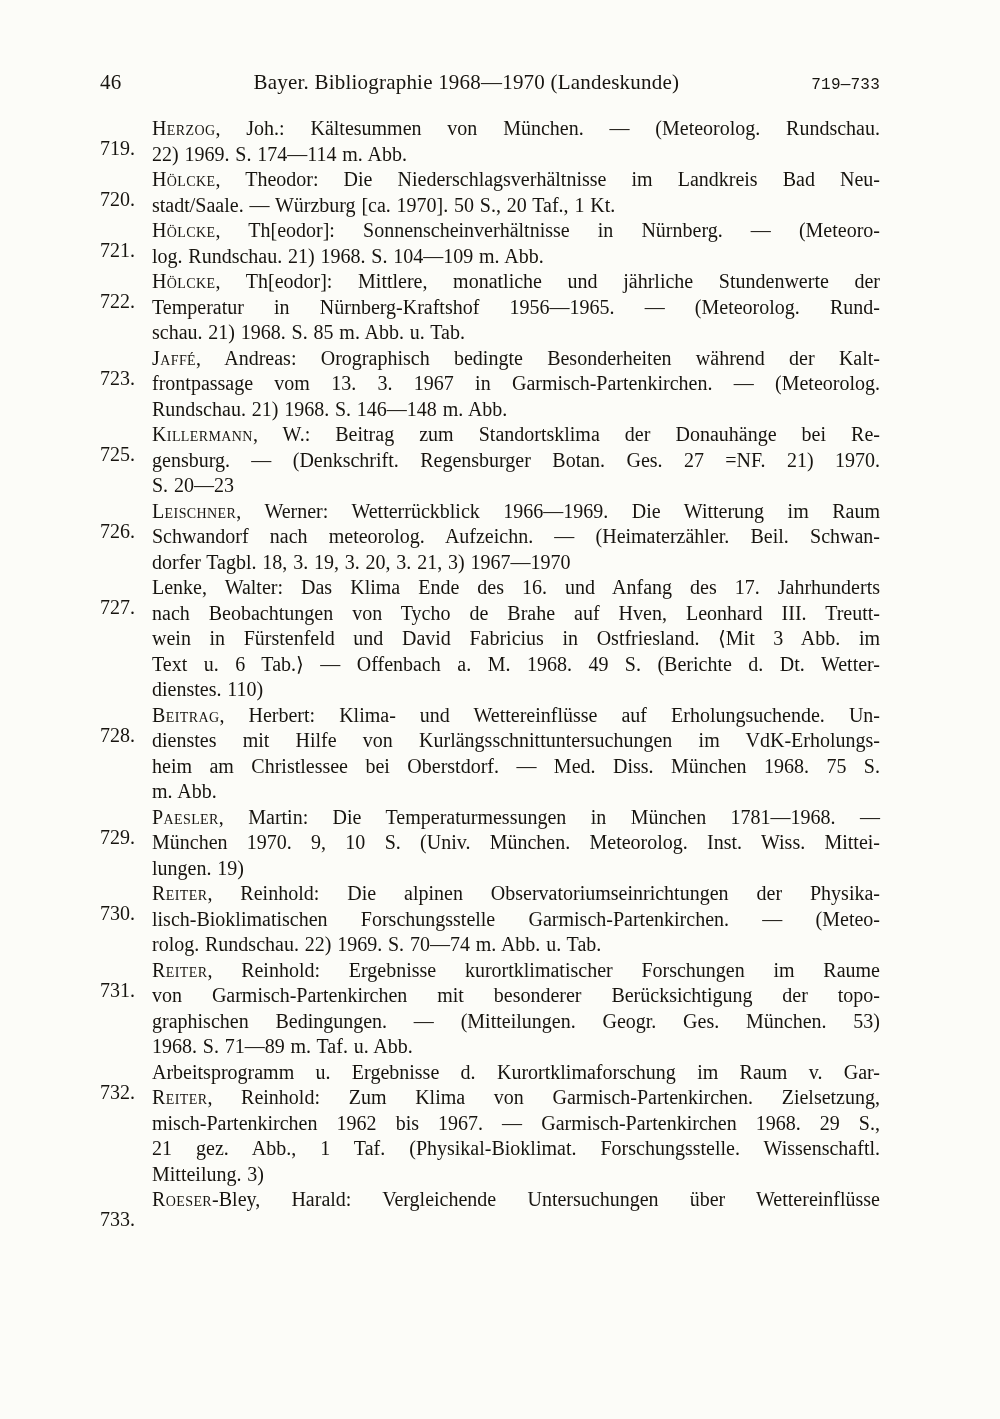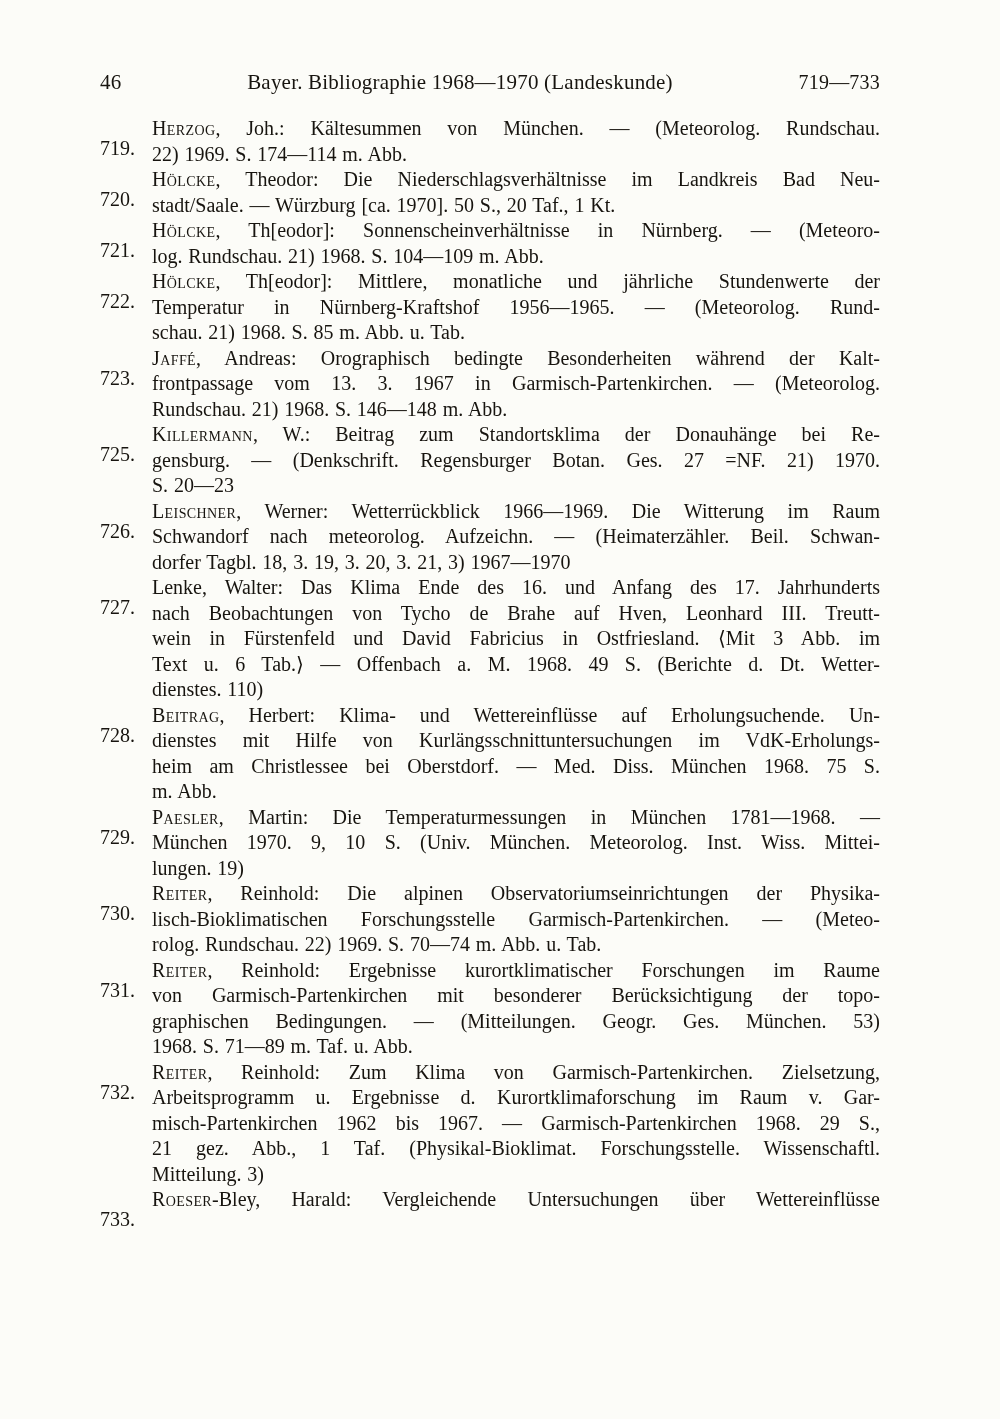--- a/index.html
+++ b/index.html
@@ -19,21 +19,21 @@
     position: absolute;
     top: 70px; left: 100px; width: 780px;
     display: flex;
     justify-content: space-between;
     align-items: baseline;
     font-size: 21px;
     letter-spacing: 0.01em;
   }
   .pagehead .folio { font-size: 21px; }
   .pagehead .running-title { font-size: 21px; }
-  .pagehead .range { font-size: 20px; }
+  .pagehead .range { font-size: 16px; font-family: Liberation Mono, monospace; }
   .bib {
     position: absolute;
     top: 116px; left: 100px; width: 780px;
     font-size: 20px;
     line-height: 25.5px;
   }
   .entry { display: flex; }
   .entry .num {
     flex: none;
     width: 52px;
@@ -152,22 +152,22 @@
         <div class="body">
           <div class="line"><span class="sc">Reiter</span>, Reinhold: Ergebnisse kurortklimatischer Forschungen im Raume</div>
           <div class="line">von Garmisch-Partenkirchen mit besonderer Berücksichtigung der topo-</div>
           <div class="line">graphischen Bedingungen. — (Mitteilungen. Geogr. Ges. München. 53)</div>
           <div class="line lastline">1968. S. 71—89 m. Taf. u. Abb.</div>
         </div>
       </div>
       <div class="entry">
         <div class="num">732.</div>
         <div class="body">
+          <div class="line">Arbeitsprogramm u. Ergebnisse d. Kurortklimaforschung im Raum v. Gar-</div>
           <div class="line"><span class="sc">Reiter</span>, Reinhold: Zum Klima von Garmisch-Partenkirchen. Zielsetzung,</div>
-          <div class="line">Arbeitsprogramm u. Ergebnisse d. Kurortklimaforschung im Raum v. Gar-</div>
           <div class="line">misch-Partenkirchen 1962 bis 1967. — Garmisch-Partenkirchen 1968. 29 S.,</div>
           <div class="line">21 gez. Abb., 1 Taf. (Physikal-Bioklimat. Forschungsstelle. Wissenschaftl.</div>
           <div class="line lastline">Mitteilung. 3)</div>
         </div>
       </div>
       <div class="entry">
         <div class="num">733.</div>
         <div class="body">
           <div class="line"><span class="sc">Roeser</span>-Bley, Harald: Vergleichende Untersuchungen über Wettereinflüsse</div>
         </div>

